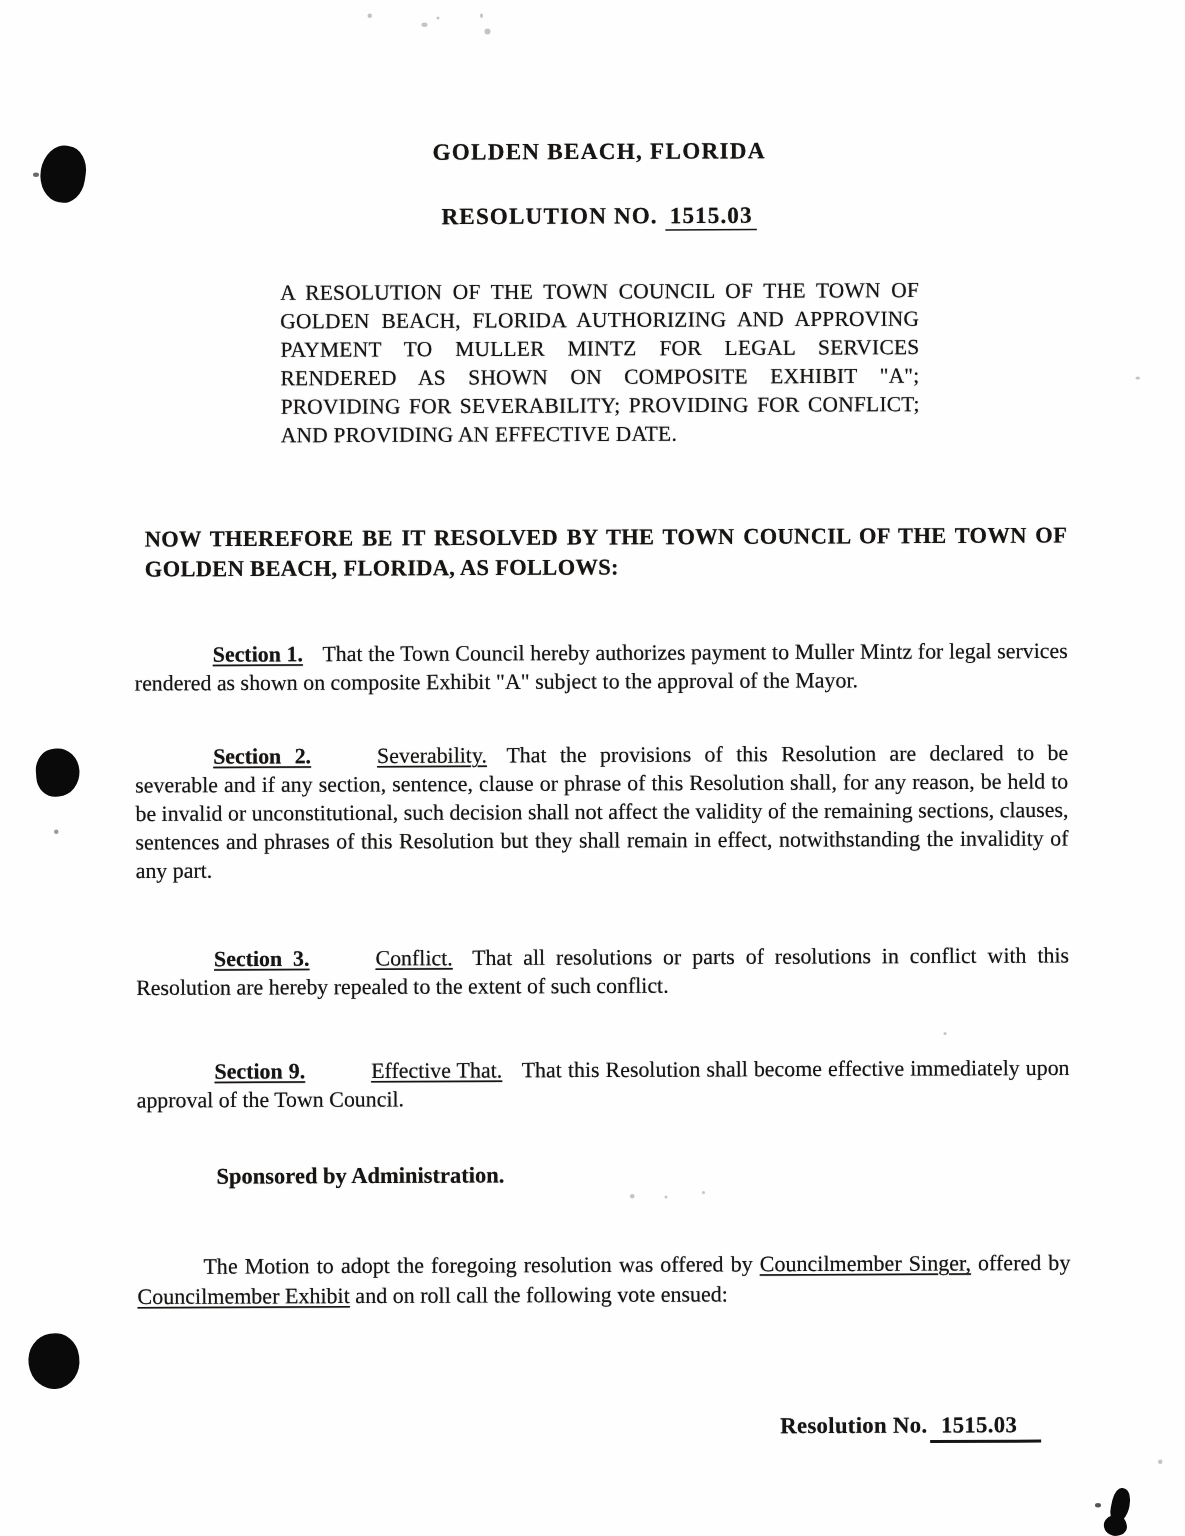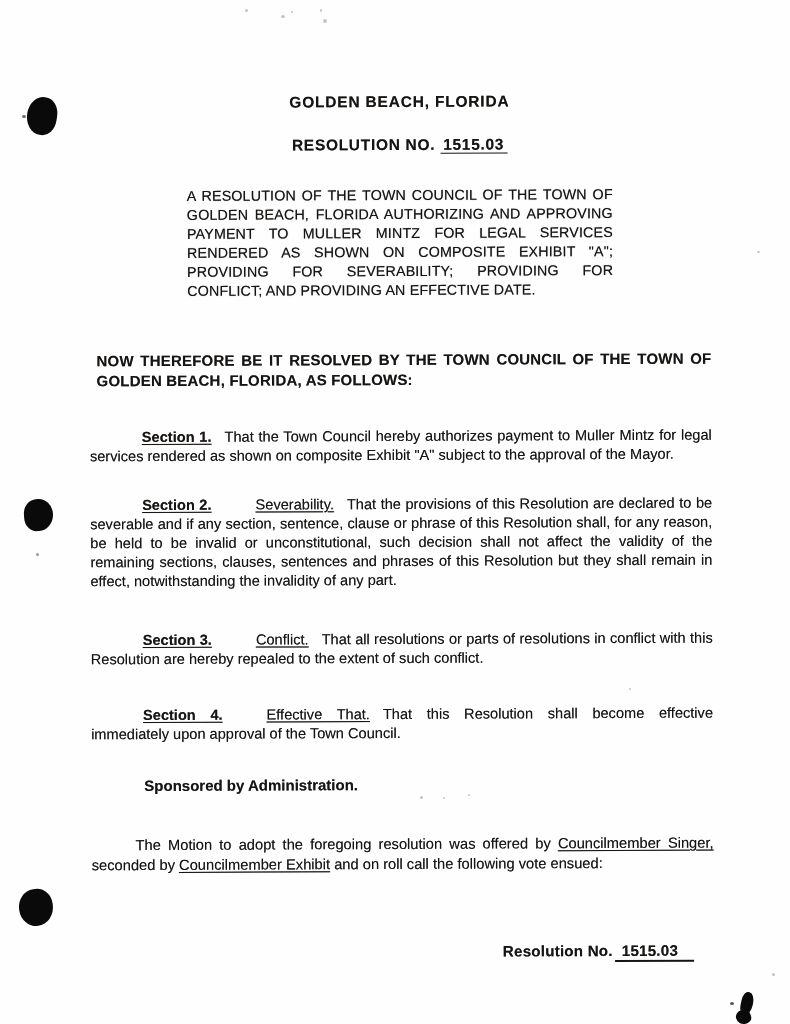--- a/index.html
+++ b/index.html
@@ -5,21 +5,21 @@
   * { margin: 0; padding: 0; box-sizing: border-box; }
   html, body { width: 790px; height: 1024px; }
   body { background: #ffffff; }
 
   .page {
     position: relative;
     width: 790px;
     height: 1024px;
     background: #fefefe;
     overflow: hidden;
-    font-family: Liberation Sans, sans-serif;
+    font-family: Liberation Serif, serif;
     color: #171513;
   }
 
   .content {
     position: relative;
     padding: 92px 78px 0 90px;
     transform: rotate(-0.25deg);
     transform-origin: 50% 50%;
     text-shadow: 0 0 0.55px rgba(25,22,20,0.6);
   }
@@ -198,25 +198,25 @@
 
     <p class="section sec-2">
       <span class="sec-label">Section 2.</span><span class="sec-title">Severability.</span><span>That the provisions of this Resolution are declared to be severable and if any section, sentence, clause or phrase of this Resolution shall, for any reason, be held to be invalid or unconstitutional, such decision shall not affect the validity of the remaining sections, clauses, sentences and phrases of this Resolution but they shall remain in effect, notwithstanding the invalidity of any part.</span>
     </p>
 
     <p class="section sec-3">
       <span class="sec-label">Section 3.</span><span class="sec-title">Conflict.</span><span>That all resolutions or parts of resolutions in conflict with this Resolution are hereby repealed to the extent of such conflict.</span>
     </p>
 
     <p class="section sec-4">
-      <span class="sec-label">Section 4.</span><span class="sec-title">Effective That.</span><span>That this Resolution shall become effective immediately upon approval of the Town Council.</span>
+      <span class="sec-label">Section 9.</span><span class="sec-title">Effective That.</span><span>That this Resolution shall become effective immediately upon approval of the Town Council.</span>
     </p>
 
     <p class="sponsor">Sponsored by Administration.</p>
 
-    <p class="motion"><span>The Motion to adopt the foregoing resolution was offered by </span><span class="uline">Councilmember Singer,</span><span> seconded by </span><span class="uline">Councilmember Exhibit</span><span> and on roll call the following vote ensued:</span></p>
+    <p class="motion"><span>The Motion to adopt the foregoing resolution was offered by </span><span class="uline">Councilmember Singer,</span><span> offered by </span><span class="uline">Councilmember Exhibit</span><span> and on roll call the following vote ensued:</span></p>
 
     <div class="footer-line">
       <span>Resolution No.</span><span class="footer-num">1515.03</span>
     </div>
 
   </div>
 </div>
 
 </body></html>

